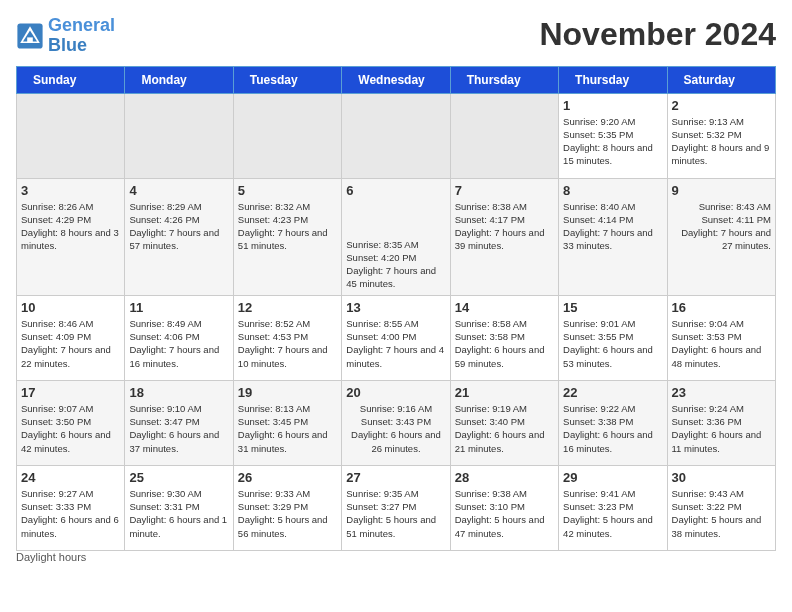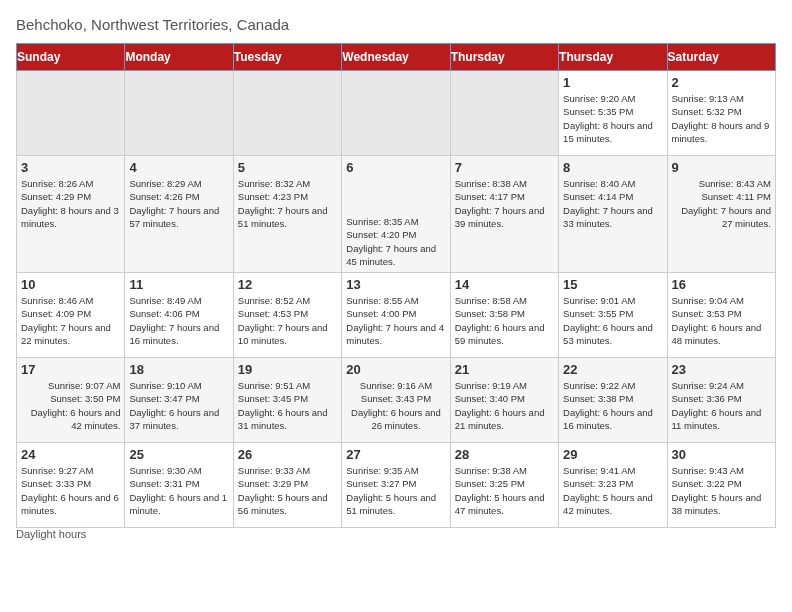--- a/index.html
+++ b/index.html
@@ -45,25 +45,25 @@
     .subtitle {
       font-size: 15px;
       color: #555;
     }
     .calendar {
       width: 100%;
       border-collapse: collapse;
       table-layout: fixed;
     }
     .calendar th {
-      background: #b91c1c;
+      background: #1d4ed8;
       color: #fff;
       font-size: 12px;
       font-weight: bold;
-      padding: 6px 0;
+      padding: 6px 16px;
       border: 1px solid #5a9fd4;
       text-align: left;
     }
     .calendar td {
       border: 1px solid #ccc;
       vertical-align: top;
       padding: 4px;
       font-size: 10px;
       color: #333;
       background: #fff;
@@ -91,22 +91,34 @@
     }
     .legend {
       font-size: 11px;
       color: #555;
     }
   </style>
 </head>
 <body>
 
 <div class="header-area">
+  <div class="logo">
+    <svg class="logo-icon" viewBox="0 0 40 40">
+      <rect x="2" y="2" width="36" height="36" rx="4" fill="#3a7fc1"></rect>
+      <polygon points="20,6 34,30 6,30" fill="#fff"></polygon>
+      <polygon points="20,12 30,28 10,28" fill="#3a7fc1"></polygon>
+      <rect x="16" y="22" width="8" height="8" fill="#fff"></rect>
+    </svg>
+    <div class="logo-text">
+      <div><span>General</span></div>
+      <div><span style="color:#3a7fc1;">Blue</span></div>
+    </div>
+  </div>
   <div class="title-area">
-    <div class="subtitle">Behchoko, Northwest Territories, Canada</div>
+    <div class="month-title">November 2024</div>
   </div>
 </div>
 
 <table class="calendar">
   <thead>
     <tr id="calendar-header">
         <th>Sunday</th>
         <th>Monday</th>
         <th>Tuesday</th>
         <th>Wednesday</th>
@@ -219,33 +231,33 @@
         <td>
           <span class="day-number">16</span>
           <div class="day-info" style="white-space: pre-line;">Sunrise: 9:04 AM
 Sunset: 3:53 PM
 Daylight: 6 hours and 48 minutes.</div>
         </td>
       </tr>
       <tr>
         <td>
           <span class="day-number">17</span>
-          <div class="day-info" style="white-space: pre-line; text-align: right;">Sunrise: 9:07 AM
+          <div class="day-info" style="white-space: pre-line;">Sunrise: 9:07 AM
 Sunset: 3:50 PM
 Daylight: 6 hours and 42 minutes.</div>
         </td>
         <td>
           <span class="day-number">18</span>
           <div class="day-info" style="white-space: pre-line;">Sunrise: 9:10 AM
 Sunset: 3:47 PM
 Daylight: 6 hours and 37 minutes.</div>
         </td>
         <td>
           <span class="day-number">19</span>
-          <div class="day-info" style="white-space: pre-line;">Sunrise: 9:51 AM
+          <div class="day-info" style="white-space: pre-line;">Sunrise: 8:13 AM
 Sunset: 3:45 PM
 Daylight: 6 hours and 31 minutes.</div>
         </td>
         <td>
           <span class="day-number">20</span>
           <div class="day-info" style="white-space: pre-line; text-align: center;">Sunrise: 9:16 AM
 Sunset: 3:43 PM
 Daylight: 6 hours and 26 minutes.</div>
         </td>
         <td>
@@ -288,21 +300,21 @@
         </td>
         <td>
           <span class="day-number">27</span>
           <div class="day-info" style="white-space: pre-line;">Sunrise: 9:35 AM
 Sunset: 3:27 PM
 Daylight: 5 hours and 51 minutes.</div>
         </td>
         <td>
           <span class="day-number">28</span>
           <div class="day-info" style="white-space: pre-line;">Sunrise: 9:38 AM
-Sunset: 3:25 PM
+Sunset: 3:10 PM
 Daylight: 5 hours and 47 minutes.</div>
         </td>
         <td>
           <span class="day-number">29</span>
           <div class="day-info" style="white-space: pre-line;">Sunrise: 9:41 AM
 Sunset: 3:23 PM
 Daylight: 5 hours and 42 minutes.</div>
         </td>
         <td>
           <span class="day-number">30</span>

